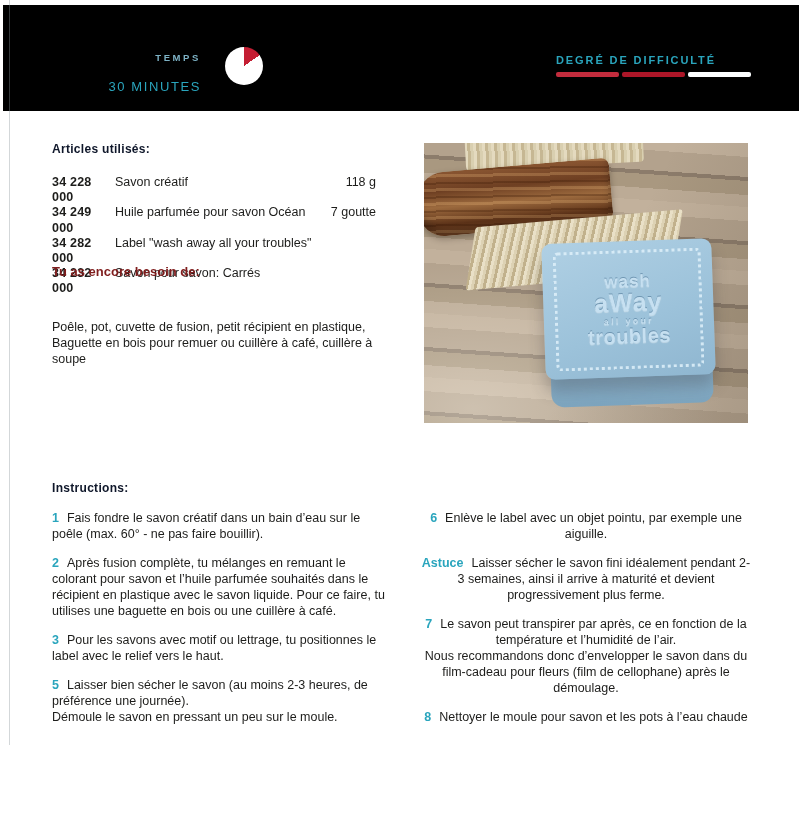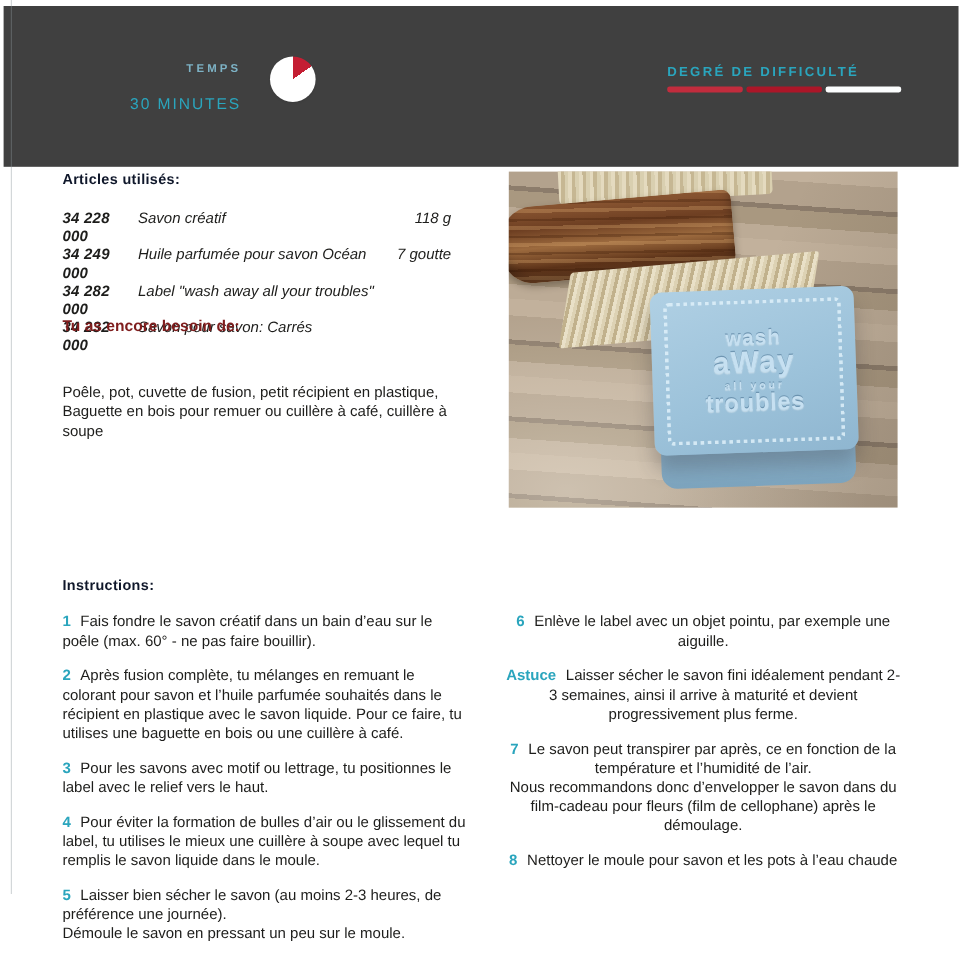--- a/index.html
+++ b/index.html
@@ -8,22 +8,22 @@
     position:relative; width:799px; height:814px; background:#ffffff;
     font-family:"Liberation Sans", sans-serif; color:#1d1d1b; overflow:hidden;
   }
   .edge-line {
     position:absolute; left:9px; top:0; height:745px; width:1px;
     background:rgba(140,150,155,.38); z-index:5;
   }
 
   
   .band {
-    position:absolute; left:3px; right:0; top:5px; height:134px;
-    background:#404040;
+    position:absolute; left:3px; right:0; top:5px; height:106px;
+    background:#000000;
   }
   .time-block {
     position:absolute; left:100px; top:47px; width:98px; text-align:right;
   }
   .time-label {
     font-size:9.5px; font-weight:bold; letter-spacing:2.6px; color:#7db2c5;
   }
   .time-value {
     margin-top:16px; font-size:13px; font-weight:normal; letter-spacing:1.6px; color:#2aa5bd;
   }
@@ -46,21 +46,21 @@
 
   
   .h-teal {
     position:absolute; color:#0f172a; font-weight:bold; font-size:12px; letter-spacing:.3px;
   }
   .sub-teal {
     position:absolute; color:#7f1d1d; font-weight:bold; font-size:13px;
   }
 
   
-  .articles { position:absolute; left:52px; top:175px; width:324px;font-style:italic; }
+  .articles { position:absolute; left:52px; top:175px; width:324px; }
   .art-row { display:flex; font-size:12.5px; line-height:15.2px; }
   .art-num { width:63px; font-weight:bold; letter-spacing:.2px; }
   .art-name { flex:1; }
   .art-qty { text-align:right; white-space:nowrap; }
 
   .also-text {
     position:absolute; left:52px; top:291px; width:340px;
     font-size:12.5px; line-height:16px; white-space:pre-line;margin-top:28px;
   }
 
@@ -196,21 +196,20 @@
       </div>
     </div>
   </div>
 
   <div class="h-teal" style="left:52px; top:481px;">Instructions:</div>
 
   <div class="col left">
     <p class="step"><span class="num">1</span><span>Fais fondre le savon créatif dans un bain d’eau sur le poêle (max. 60° - ne pas faire bouillir).</span></p>
     <p class="step"><span class="num">2</span><span>Après fusion complète, tu mélanges en remuant le colorant pour savon et l’huile parfumée souhaités dans le récipient en plastique avec le savon liquide. Pour ce faire, tu utilises une baguette en bois ou une cuillère à café.</span></p>
     <p class="step"><span class="num">3</span><span>Pour les savons avec motif ou lettrage, tu positionnes le label avec le relief vers le haut.</span></p>
-    <p class="step"><span class="num">4</span><span>Pour éviter la formation de bulles d’air ou le glissement du label, tu utilises le mieux une cuillère à soupe avec lequel tu remplis le savon liquide dans le moule.</span></p>
     <p class="step"><span class="num">5</span><span>Laisser bien sécher le savon (au moins 2-3 heures, de préférence une journée).
 Démoule le savon en pressant un peu sur le moule.</span></p>
   </div>
 
   <div class="col right">
     <p class="step"><span class="num">6</span><span>Enlève le label avec un objet pointu, par exemple une aiguille.</span></p>
     <p class="step"><span class="num">Astuce</span><span>Laisser sécher le savon fini idéalement pendant 2-3 semaines, ainsi il arrive à maturité et devient progressivement plus ferme.</span></p>
     <p class="step"><span class="num">7</span><span>Le savon peut transpirer par après, ce en fonction de la température et l’humidité de l’air.
 Nous recommandons donc d’envelopper le savon dans du film-cadeau pour fleurs (film de cellophane) après le démoulage.</span></p>
     <p class="step"><span class="num">8</span><span>Nettoyer le moule pour savon et les pots à l’eau chaude</span></p>

